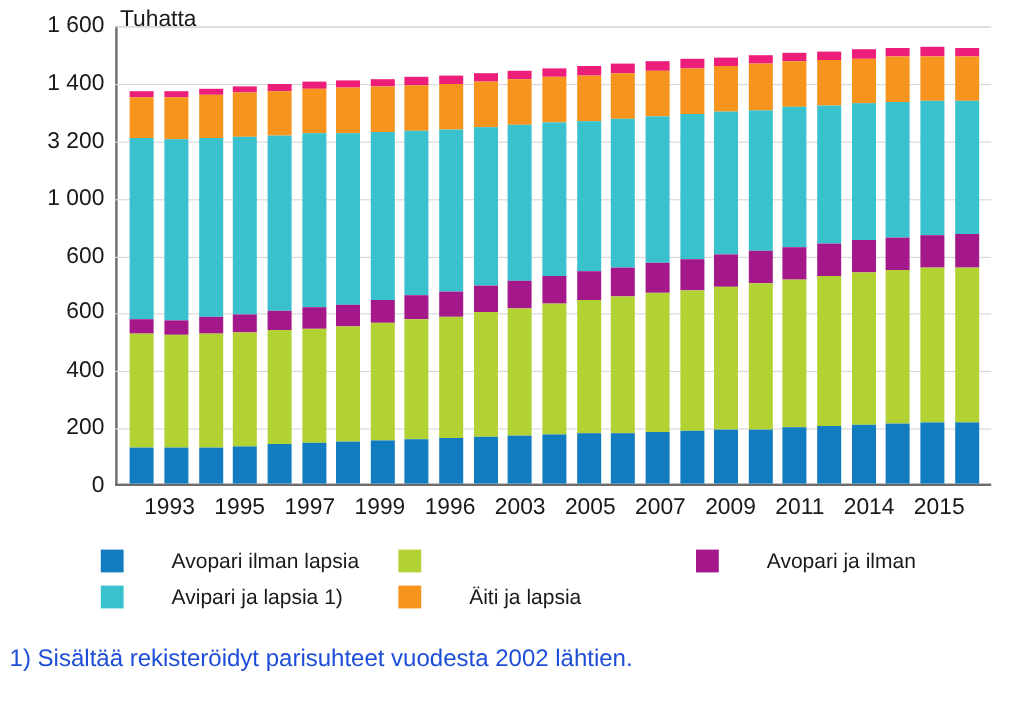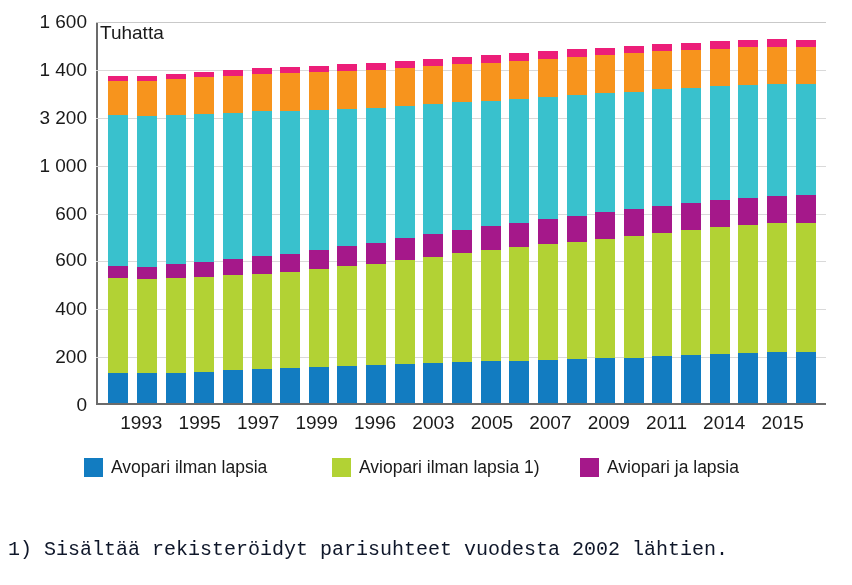--- a/index.html
+++ b/index.html
@@ -55,21 +55,20 @@
     font-size: 19px;
     color: #1a1a1a;
     white-space: nowrap;
   }
   .unit-label {
     position: absolute;
     left: 100px;
     top: 6px;
     font-size: 19px;
     color: #1a1a1a;
-    margin-top: 16px;
   }
   
   .bars {
     position: absolute;
     left: 2px;
     top: 0;
     right: 0;
     bottom: 2px;
     display: flex;
     align-items: flex-end;
@@ -122,40 +121,41 @@
     width: 744px;
     display: flex;
     flex-wrap: wrap;
   }
   .legend-item {
     display: flex;
     align-items: center;
     height: 30px;
     width: 248px;
     box-sizing: border-box;
+    gap: 32px;
   }
   .legend-swatch {
     width: 19px;
     height: 19px;
     margin-right: 8px;
     flex: 0 0 auto;
   }
   .legend-text {
     font-size: 17.5px;
     color: #1a1a1a;
     white-space: nowrap;
   }
   
   .footnote {
     position: absolute;
     left: 8px;
     top: 538px;
-    font-family: Liberation Mono, monospace;
+    font-family: Liberation Sans, sans-serif;
     font-size: 20px;
-    color: #0f172a;
+    color: #1d4ed8;
   }
 </style>
 </head>
 <body>
 
 <div class="chart-wrap">
 
   <div class="unit-label">Tuhatta</div>
 
   <div class="plot-area">
@@ -463,22 +463,29 @@
       <div class="x-tick hidden">.</div>
     </div>
 
   <div class="legend" id="legend">
       <div class="legend-item">
         <span class="legend-swatch" style="background: rgb(18, 124, 193);"></span>
         <span class="legend-text">Avopari ilman lapsia</span>
       </div>
       <div class="legend-item">
         <span class="legend-swatch" style="background: rgb(178, 210, 52);"></span>
-        <span class="legend-text">Aviopari ilman lapsia 1)</span>
       </div>
       <div class="legend-item">
         <span class="legend-swatch" style="background: rgb(165, 24, 138);"></span>
-        <span class="legend-text">Aviopari ja lapsia</span>
+        <span class="legend-text">Avopari ja ilman</span>
+      </div>
+      <div class="legend-item">
+        <span class="legend-swatch" style="background: rgb(57, 193, 205);"></span>
+        <span class="legend-text">Avipari ja lapsia 1)</span>
+      </div>
+      <div class="legend-item">
+        <span class="legend-swatch" style="background: rgb(247, 148, 29);"></span>
+        <span class="legend-text">Äiti ja lapsia</span>
       </div>
     </div>
 
   <div class="footnote">1) Sisältää rekisteröidyt parisuhteet vuodesta 2002 lähtien.</div>
 </div>
 
 </body></html>

